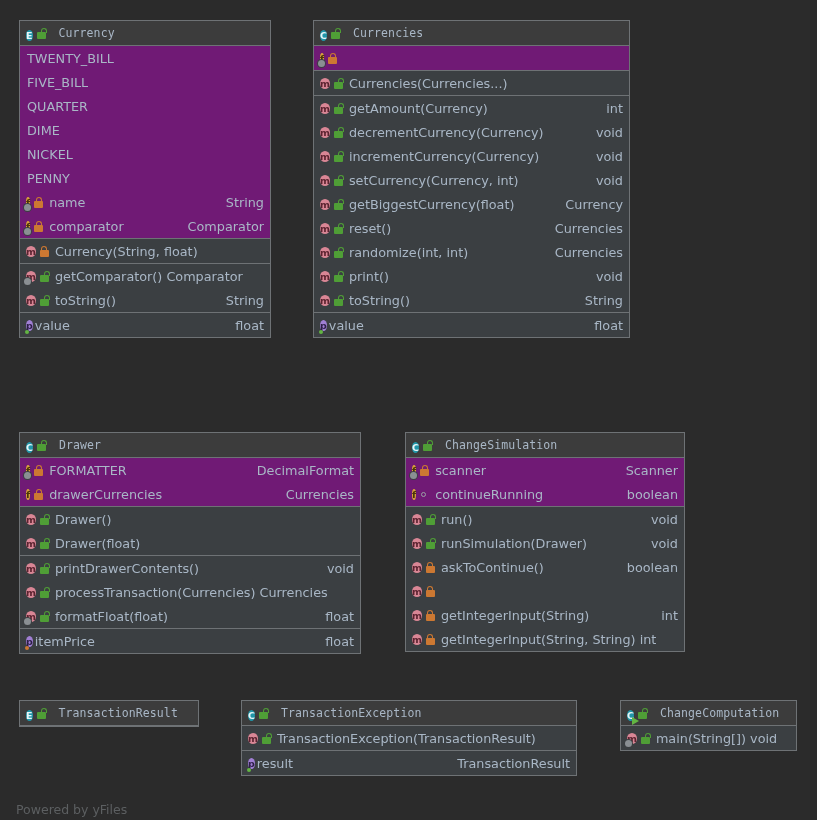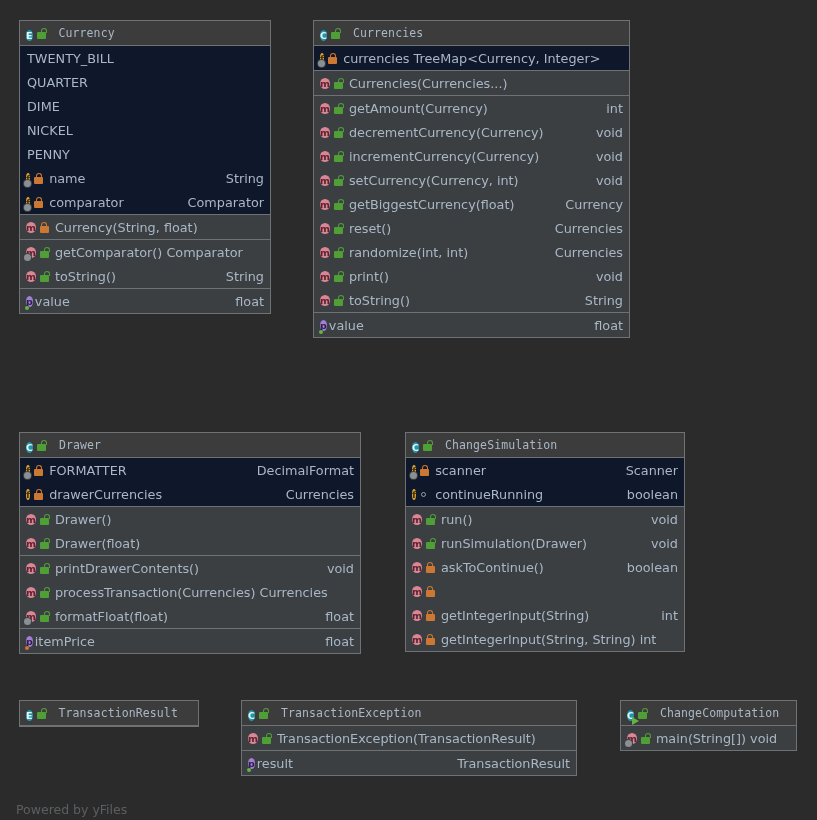--- a/index.html
+++ b/index.html
@@ -38,21 +38,21 @@
     font-size: 11.5px;
     color: #a9b7c6;
     margin-left: 7px;
     white-space: nowrap;
     letter-spacing: 0.1px;
   }
   .section {
     border-bottom: 1px solid #6e7275;
   }
   .section:last-child { border-bottom: none; }
-  .section.enumvals { background: #0f172a; }
+  .section.enumvals { background: #701a75; }
   .section.members  { background: #3b3f42; }
 
   .row {
     height: 24px;
     display: flex;
     align-items: center;
     padding: 0 6px;
     box-sizing: border-box;
     color: #a9b7c6;
     font-size: 12.8px;
@@ -178,20 +178,24 @@
           <span class="body"></span>
         </span>
         <span class="uml-title">Currency</span>
       </div>
       <div class="section enumvals">
         <div class="row plain">
           <span class="label">TWENTY_BILL</span>
           <span class="spacer"></span>
         </div>
         <div class="row plain">
+          <span class="label">FIVE_BILL</span>
+          <span class="spacer"></span>
+        </div>
+        <div class="row plain">
           <span class="label">QUARTER</span>
           <span class="spacer"></span>
         </div>
         <div class="row plain">
           <span class="label">DIME</span>
           <span class="spacer"></span>
         </div>
         <div class="row plain">
           <span class="label">NICKEL</span>
           <span class="spacer"></span>
@@ -271,21 +275,20 @@
         </span>
         <span class="uml-title">Currencies</span>
       </div>
       <div class="section enumvals">
         <div class="row">
           <span class="ic static-ov"><span class="badge-ic ic-field">f</span></span>
           <span class="vis vis-private">
             <span class="shackle"></span>
             <span class="body"></span>
           </span>
-          <span class="label">currencies TreeMap&lt;Currency, Integer&gt;</span>
           <span class="spacer"></span>
         </div>
       </div>
       <div class="section members">
         <div class="row">
           <span class="ic"><span class="badge-ic ic-method">m</span></span>
           <span class="vis vis-public">
             <span class="shackle"></span>
             <span class="body"></span>
           </span>

